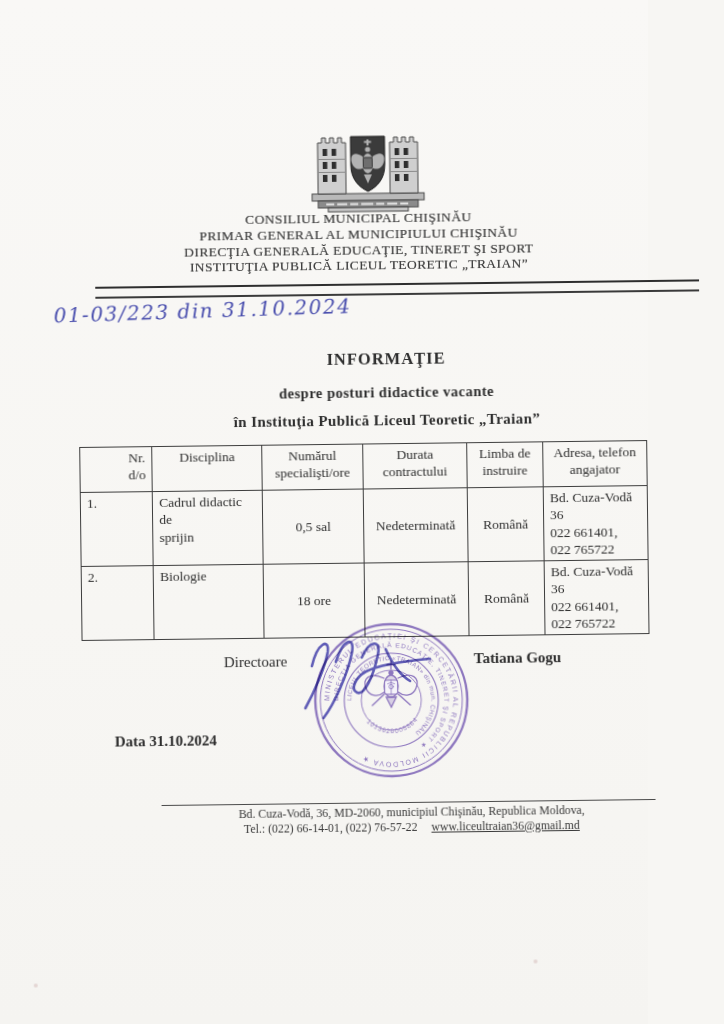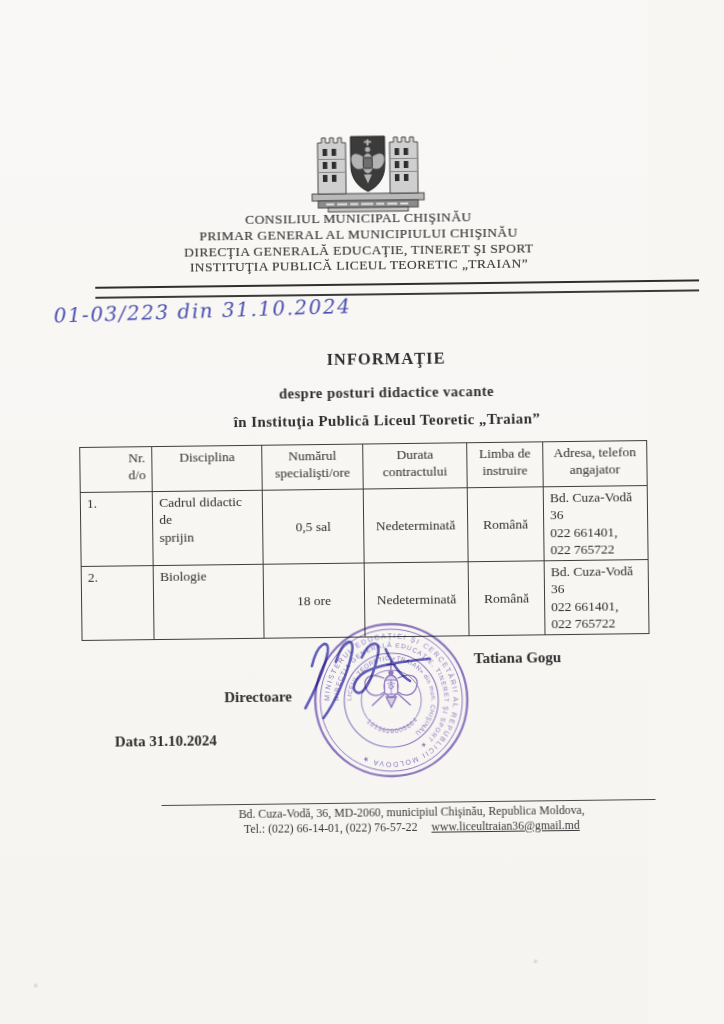--- a/index.html
+++ b/index.html
@@ -34,21 +34,21 @@
   
   .vtable{left:80px;top:444px;}
   table{border-collapse:collapse;table-layout:fixed;font-size:13.5px;color:#2f2f2f;}
   th,td{border:1.6px solid #3d3d3d;padding:2px 6px;white-space:pre-line;line-height:1.28;}
   th{font-weight:normal;text-align:center;vertical-align:top;height:40px;}
   th.h-nr{text-align:left;padding-left:48px;}
   td{vertical-align:top;}
   tr.r1 td{height:62px;} tr.r2 td{height:66px;}
   td.mid{vertical-align:middle;text-align:center;}
   
-  .role{left:222px;top:688px;font-size:15px;font-weight:bold;color:#2d2d2d;}
+  .role{left:222px;top:653px;font-size:15px;font-weight:normal;color:#2d2d2d;}
   .name{left:472px;top:652px;font-size:15px;font-weight:bold;color:#2d2d2d;}
   .dateline{left:112px;top:731px;font-size:15px;font-weight:bold;color:#2d2d2d;}
   .stamp{left:308px;top:620px;width:162px;height:162px;opacity:.85;
     mix-blend-mode:multiply;filter:blur(.3px);}
   .signature{left:288px;top:618px;width:190px;height:120px;mix-blend-mode:multiply;}
   
   .footrule{left:158px;top:803px;width:494px;border-top:1.4px solid #4a4a4a;}
   .foot1{left:128px;top:806px;width:560px;text-align:center;font-size:11.8px;color:#3a3a3a;}
   .foot2{left:128px;top:821px;width:560px;text-align:center;font-size:11.8px;color:#3a3a3a;}
   .foot2 .lnk{text-decoration:underline;margin-left:14px;}

